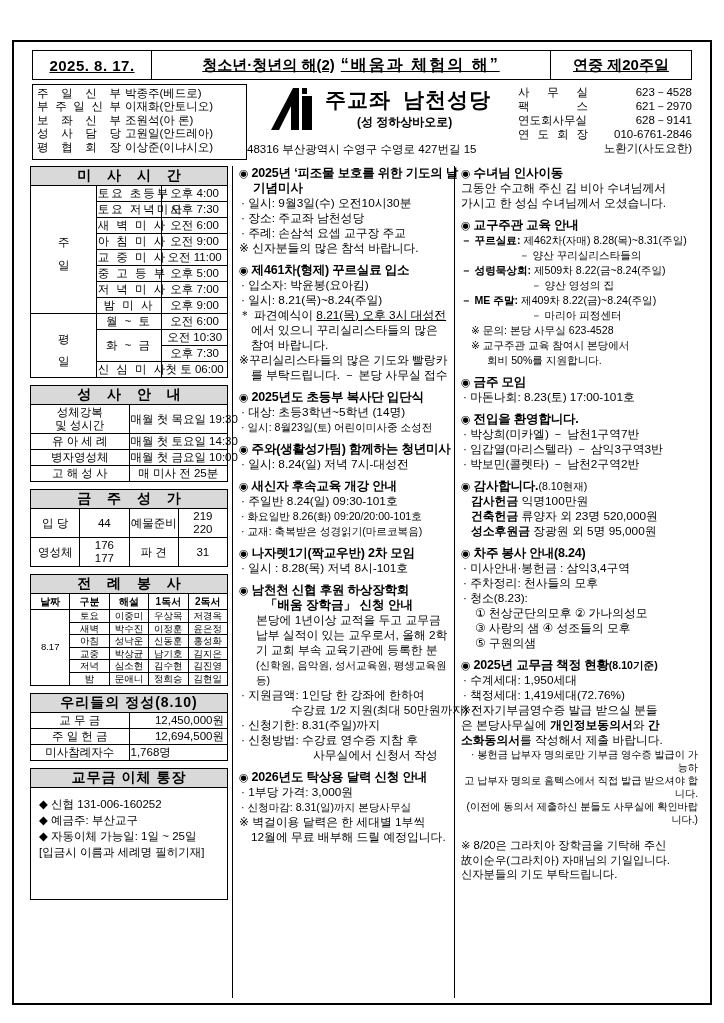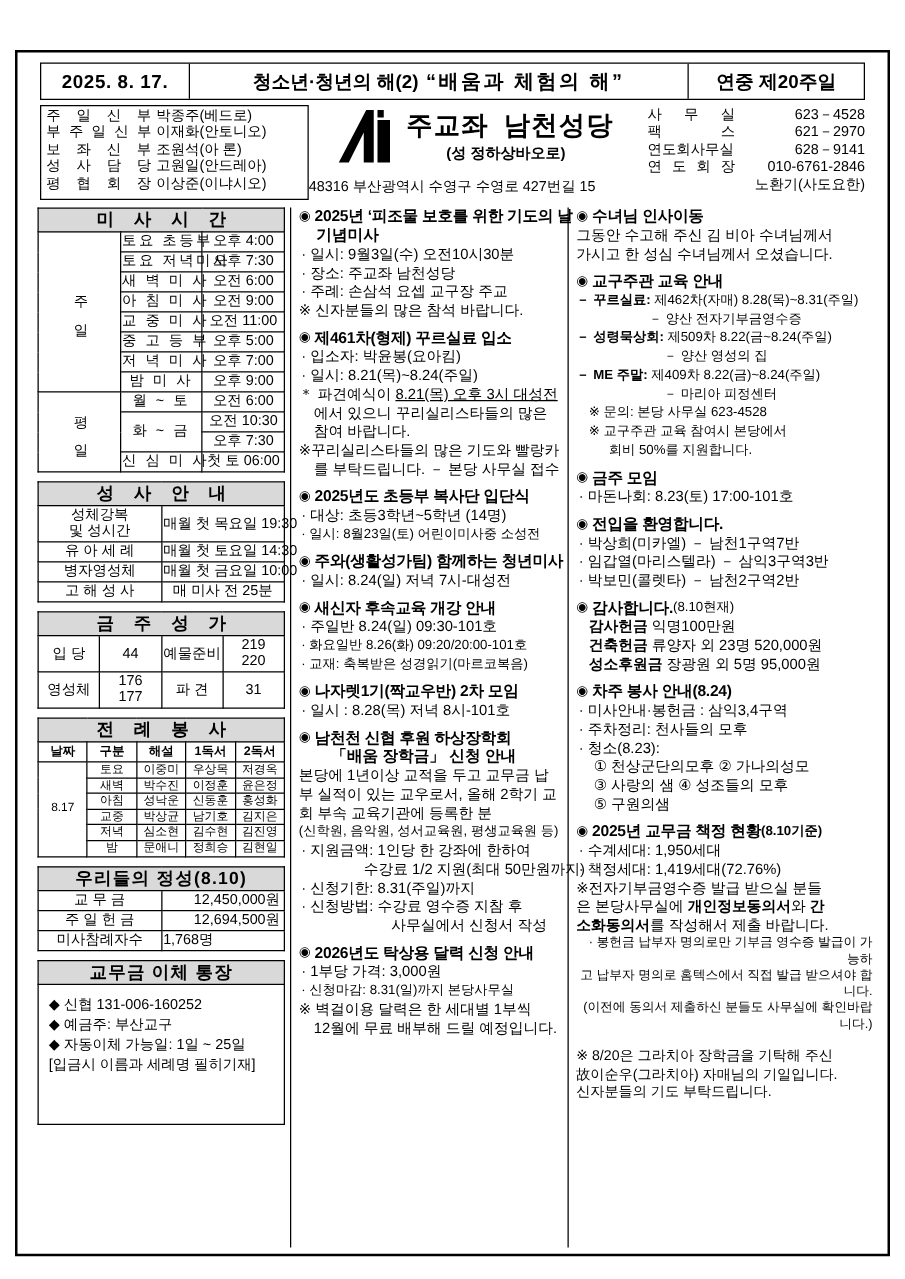--- a/index.html
+++ b/index.html
@@ -36,20 +36,21 @@
     position: absolute;
     left: 32px;
     top: 50px;
     width: 660px;
     height: 30px;
     border: 1px solid #000;
     box-sizing: border-box;
     display: flex;
     align-items: center;
     background: #fff;
+    text-decoration: underline;
   }
   .titlebar .cell {
     display: flex;
     align-items: center;
     justify-content: center;
     height: 100%;
     font-weight: bold;
     white-space: nowrap;
   }
   .tb-date { width: 118px; font-size: 15px; letter-spacing: 0.5px; border-right: 1px solid #000; }
@@ -232,21 +233,21 @@
     line-height: 15px;
     padding-left: 26px;
     white-space: nowrap;
   }
   .n-item {
     font-size: 11.8px;
     line-height: 15px;
     padding-left: 2px;
     white-space: nowrap;
   }
-  .n-item.wrap, .n-para { white-space: normal; }
+  .n-item.wrap, .n-para { white-space: normal; margin-left: 17px; }
   .n-para {
     font-size: 11.8px;
     line-height: 15px;
   }
   .n-cont {
     font-size: 11.8px;
     line-height: 15px;
     padding-left: 14px;
     white-space: nowrap;
   }
@@ -722,21 +723,21 @@
       </div>
 
       <div class="notice-block">
         <div class="n-head">
           <span class="bullet">◉</span>
           <span class="htext">교구주관 교육 안내</span>
         </div>
         <div class="n-note small">
           <span class="bold">－ 꾸르실료: </span><span>제462차(자매) 8.28(목)~8.31(주일)</span>
         </div>
-        <div class="n-note small" style="padding-left:58px;">－ 양산 전자기부금영수증</div>
+        <div class="n-note small" style="padding-left:58px;">－ 양산 꾸리실리스타들의</div>
         <div class="n-note small">
           <span class="bold">－ 성령묵상회: </span><span>제509차 8.22(금~8.24(주일)</span>
         </div>
         <div class="n-note small" style="padding-left:70px;">－ 양산 영성의 집</div>
         <div class="n-note small">
           <span class="bold">－ ME 주말: </span><span>제409차 8.22(금)~8.24(주일)</span>
         </div>
         <div class="n-note small" style="padding-left:70px;">－ 마리아 피정센터</div>
         <div class="n-note small" style="padding-left:10px;">※ 문의: 본당 사무실 623-4528</div>
         <div class="n-note small" style="padding-left:10px;">※ 교구주관 교육 참여시 본당에서</div>

